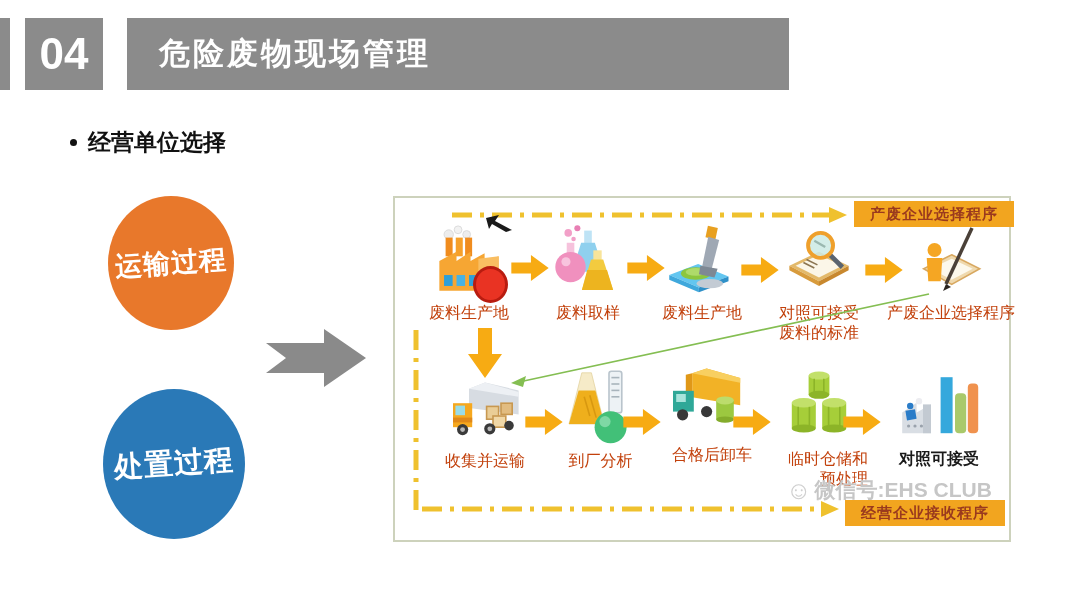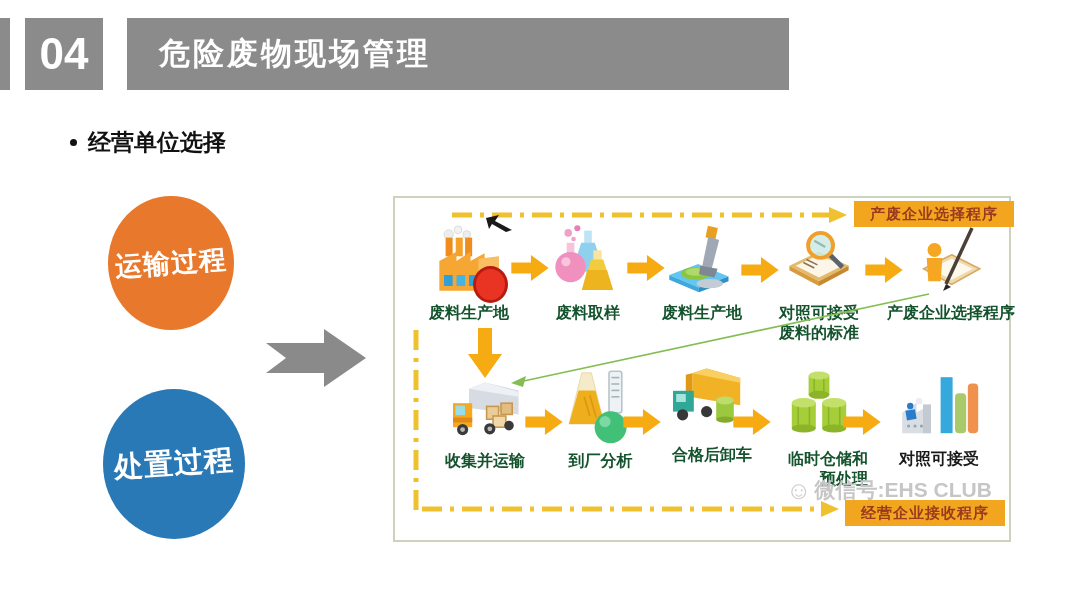--- a/index.html
+++ b/index.html
@@ -18,21 +18,21 @@
           color:#fff;font-weight:bold;}
   #circle-transport{left:108px;top:196px;width:126px;height:134px;background:#E8782B;font-size:27px;}
   #circle-disposal{left:103px;top:389px;width:142px;height:150px;background:#2A79B7;font-size:29px;}
   .circle span{transform:rotate(-4deg);letter-spacing:1px;white-space:nowrap;}
   #big-arrow{position:absolute;left:266px;top:329px;}
   .flowbox{position:absolute;left:393px;top:196px;width:618px;height:346px;background:#fff;
            border:2px solid #CDD2BC;box-sizing:border-box;}
   .step{position:absolute;text-align:center;}
   .step .ic{height:80px;display:flex;align-items:flex-end;justify-content:center;}
   .step .ic svg{display:block;overflow:visible;}
-  .lbl{font-size:16px;font-weight:700;color:#14532d;line-height:20px;margin-top:3px;white-space:nowrap;}
+  .lbl{font-size:16px;font-weight:400;color:#c2410c;line-height:20px;margin-top:3px;white-space:nowrap;}
   #s1{left:24px;top:22px;width:100px;} #s2{left:148px;top:22px;width:90px;}
   #s3{left:262px;top:22px;width:90px;} #s4{left:372px;top:22px;width:104px;}
   #s5{left:492px;top:22px;width:120px;}
   #t1{left:40px;top:170px;width:100px;} #t2{left:158px;top:170px;width:95px;}
   #t3{left:262px;top:164px;width:95px;text-align:right;} #t4{left:375px;top:168px;width:98px;}
   #t4 .lbl{text-align:right;padding-left:8px;}
   #t5{left:488px;top:168px;width:112px;} #t5 .lbl{font-weight:bold;color:#1a1a1a;}
   .arrow-r{position:absolute;width:38px;height:28px;}
   #ar1{left:116px;top:56px;} #ar2{left:232px;top:56px;} #ar3{left:346px;top:58px;} #ar4{left:470px;top:58px;}
   #br1{left:130px;top:210px;} #br2{left:228px;top:210px;} #br3{left:338px;top:210px;} #br4{left:448px;top:210px;}

